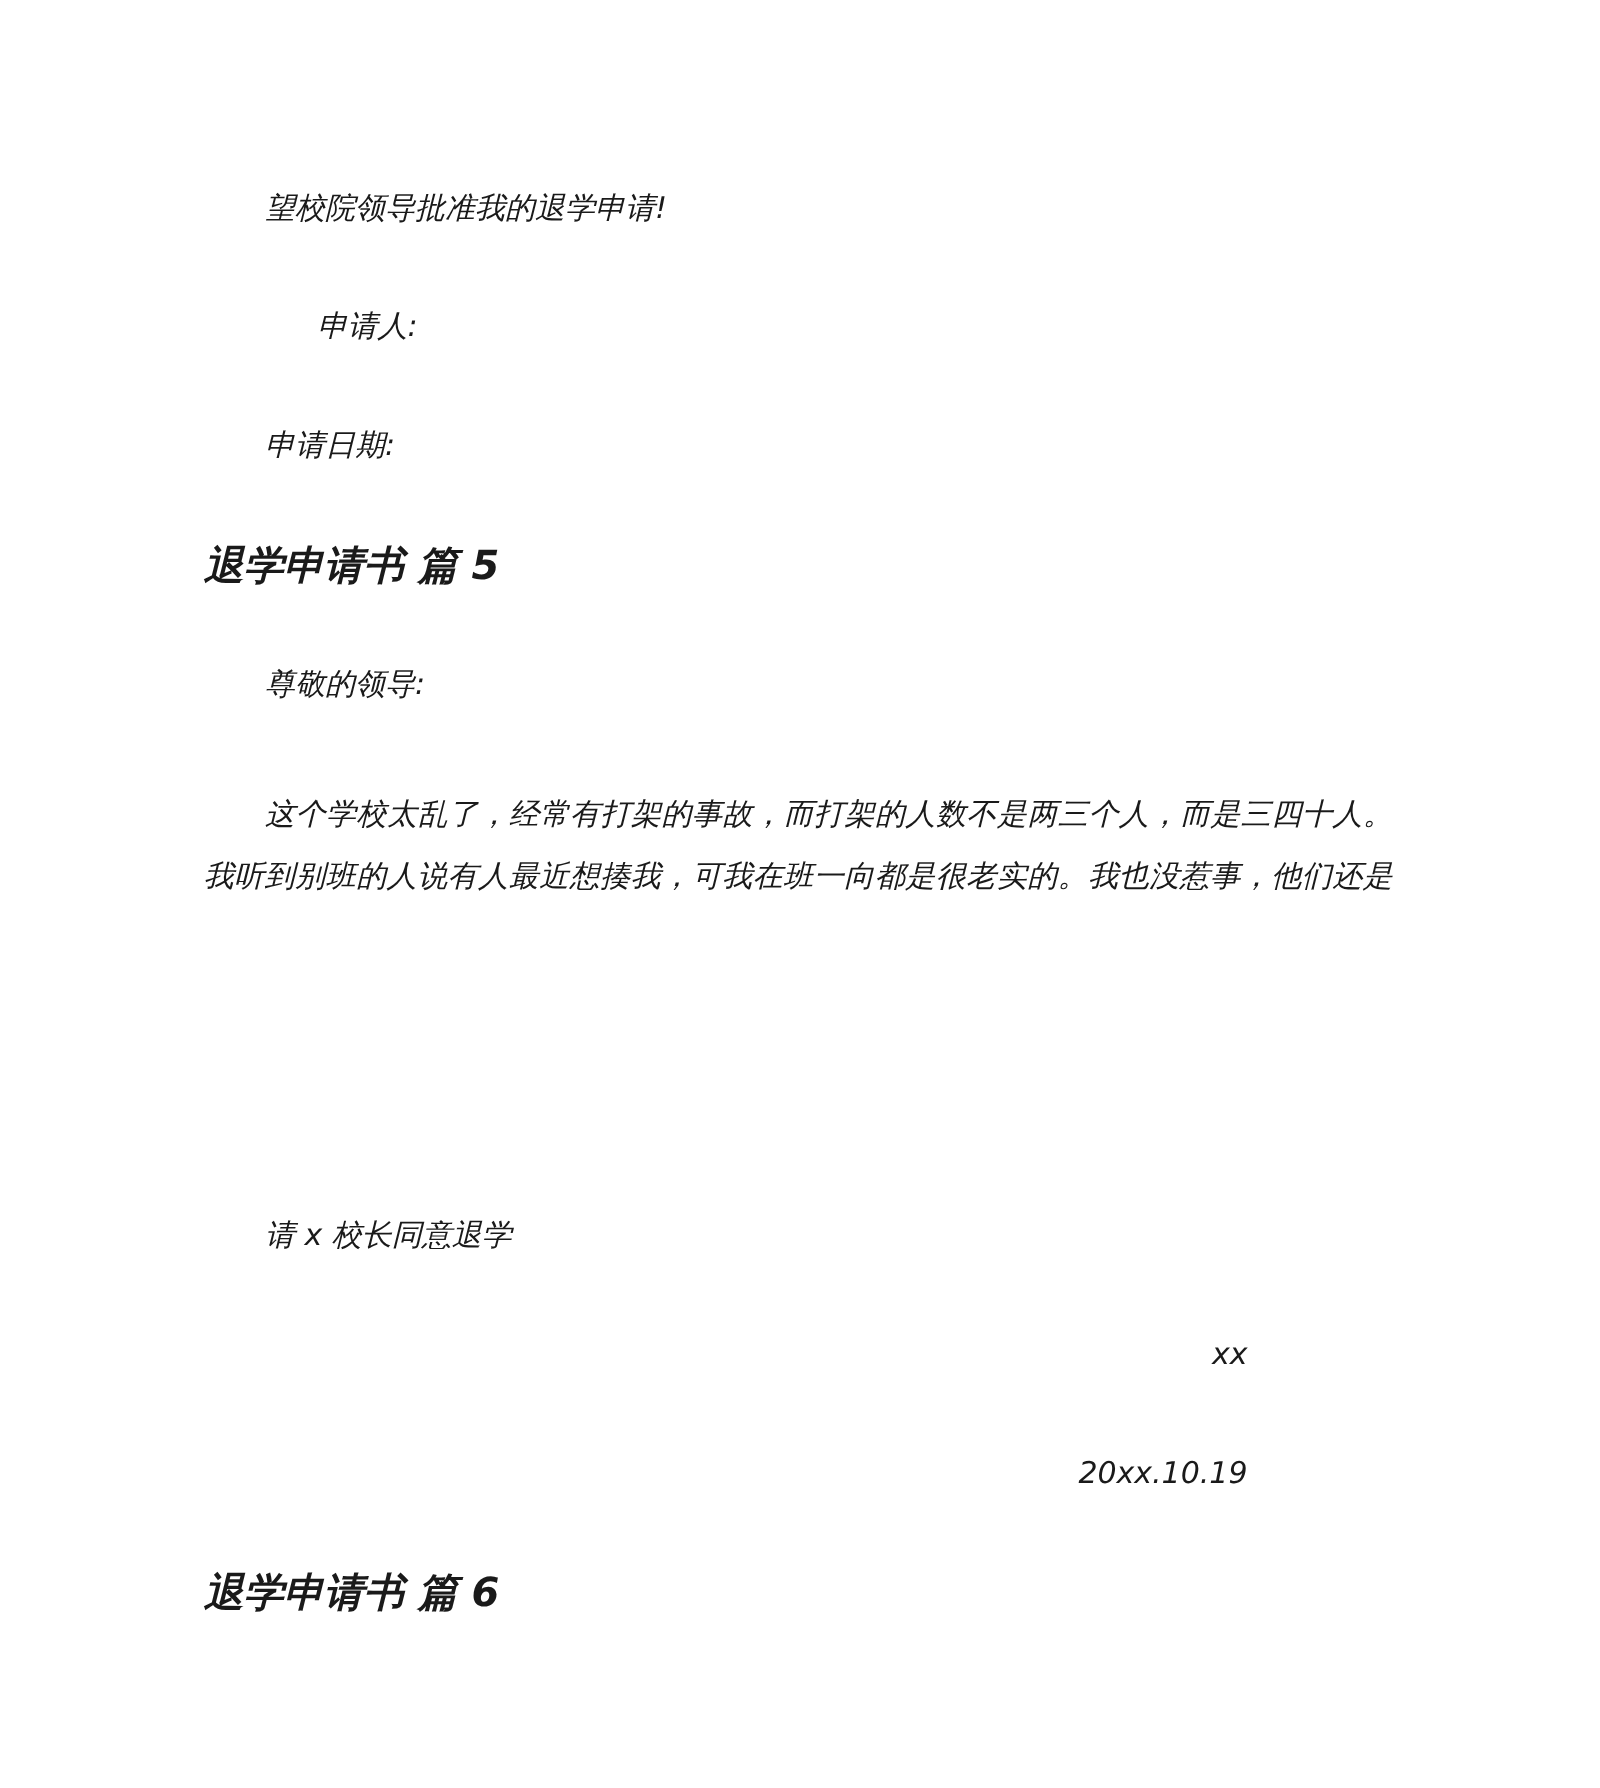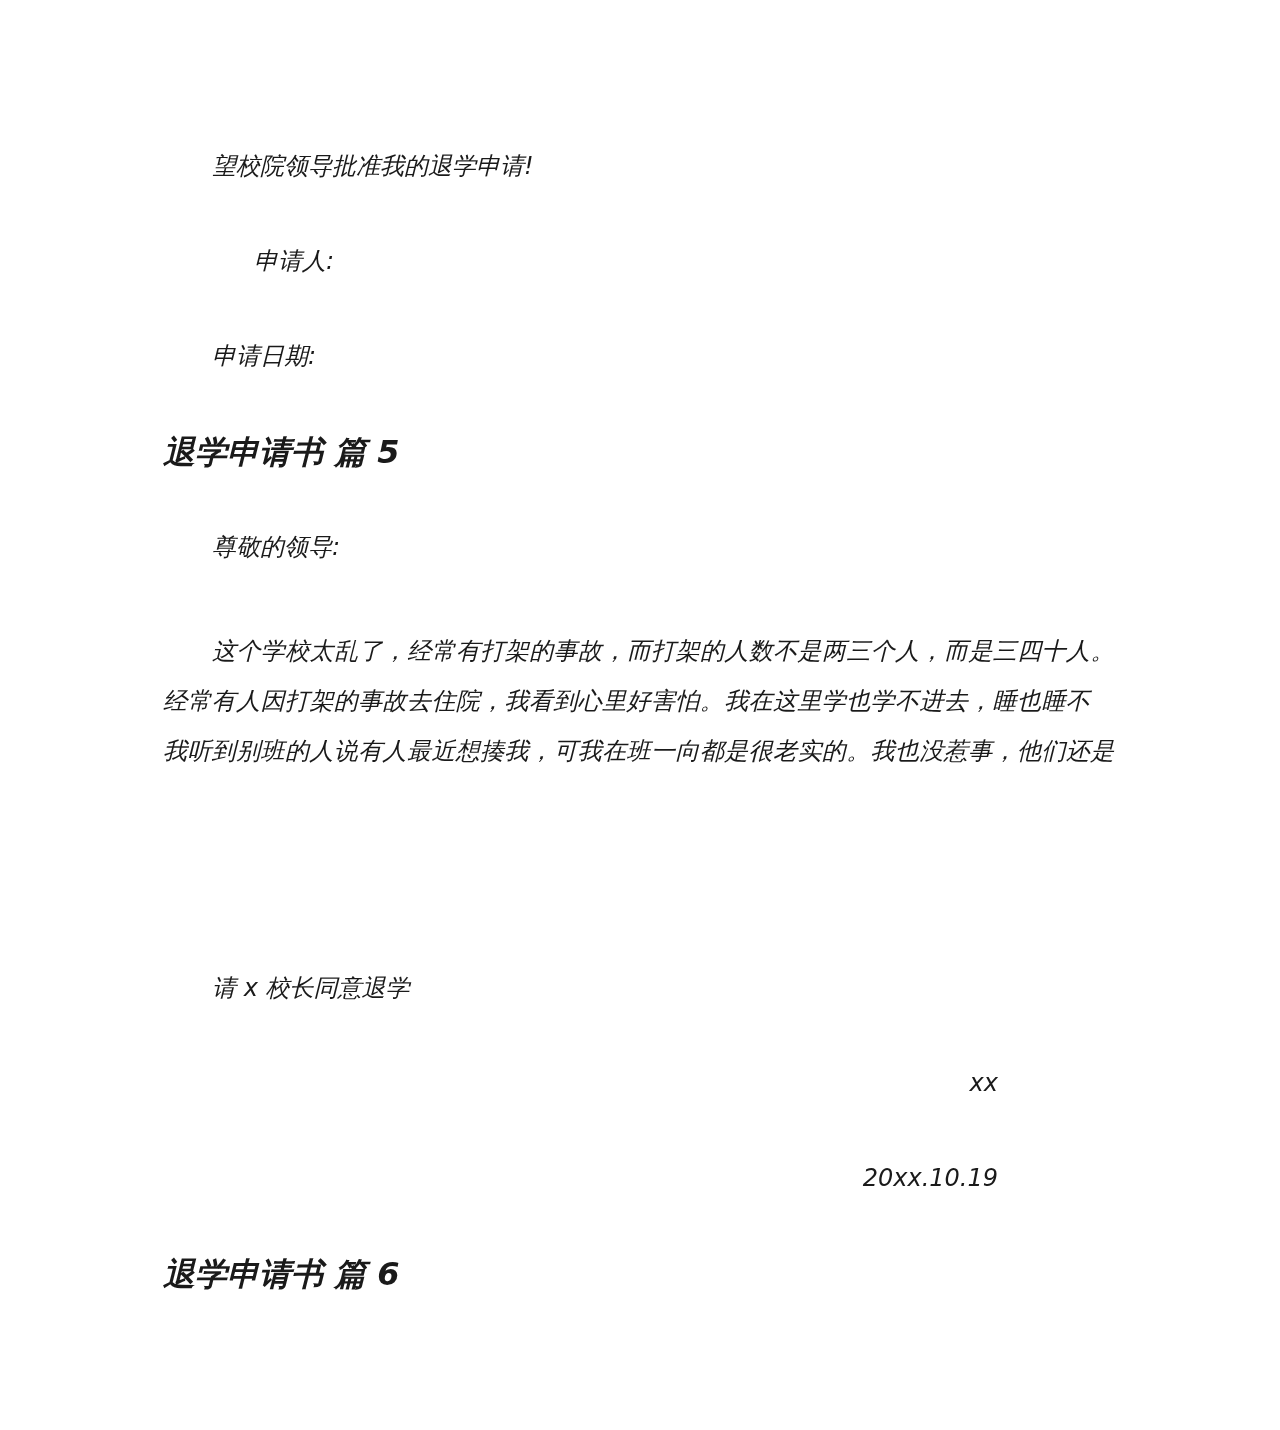--- a/index.html
+++ b/index.html
@@ -65,21 +65,20 @@
   <div class="line indent" style="top:233px;margin-left:42px;">申请人:</div>
 
   <div class="line indent" style="top:328px;">申请日期:</div>
 
   <div class="line flush heading" style="top:424px;">退学申请书 篇 5</div>
 
   <div class="line indent" style="top:519px;">尊敬的领导:</div>
 
   <div class="body-para">
     <div class="pline first">这个学校太乱了，经常有打架的事故，而打架的人数不是两三个人，而是三四十人。</div>
-    <div class="pline">经常有人因打架的事故去住院，我看到心里好害怕。我在这里学也学不进去，睡也睡不</div>
     <div class="pline">我听到别班的人说有人最近想揍我，可我在班一向都是很老实的。我也没惹事，他们还是</div>
   </div>
 
   <div class="line indent" style="top:960px;">请 x 校长同意退学</div>
 
   <div class="line right" style="top:1055px;">xx</div>
 
   <div class="line right" style="top:1150px;">20xx.10.19</div>
 
   <div class="line flush heading" style="top:1246px;">退学申请书 篇 6</div>

